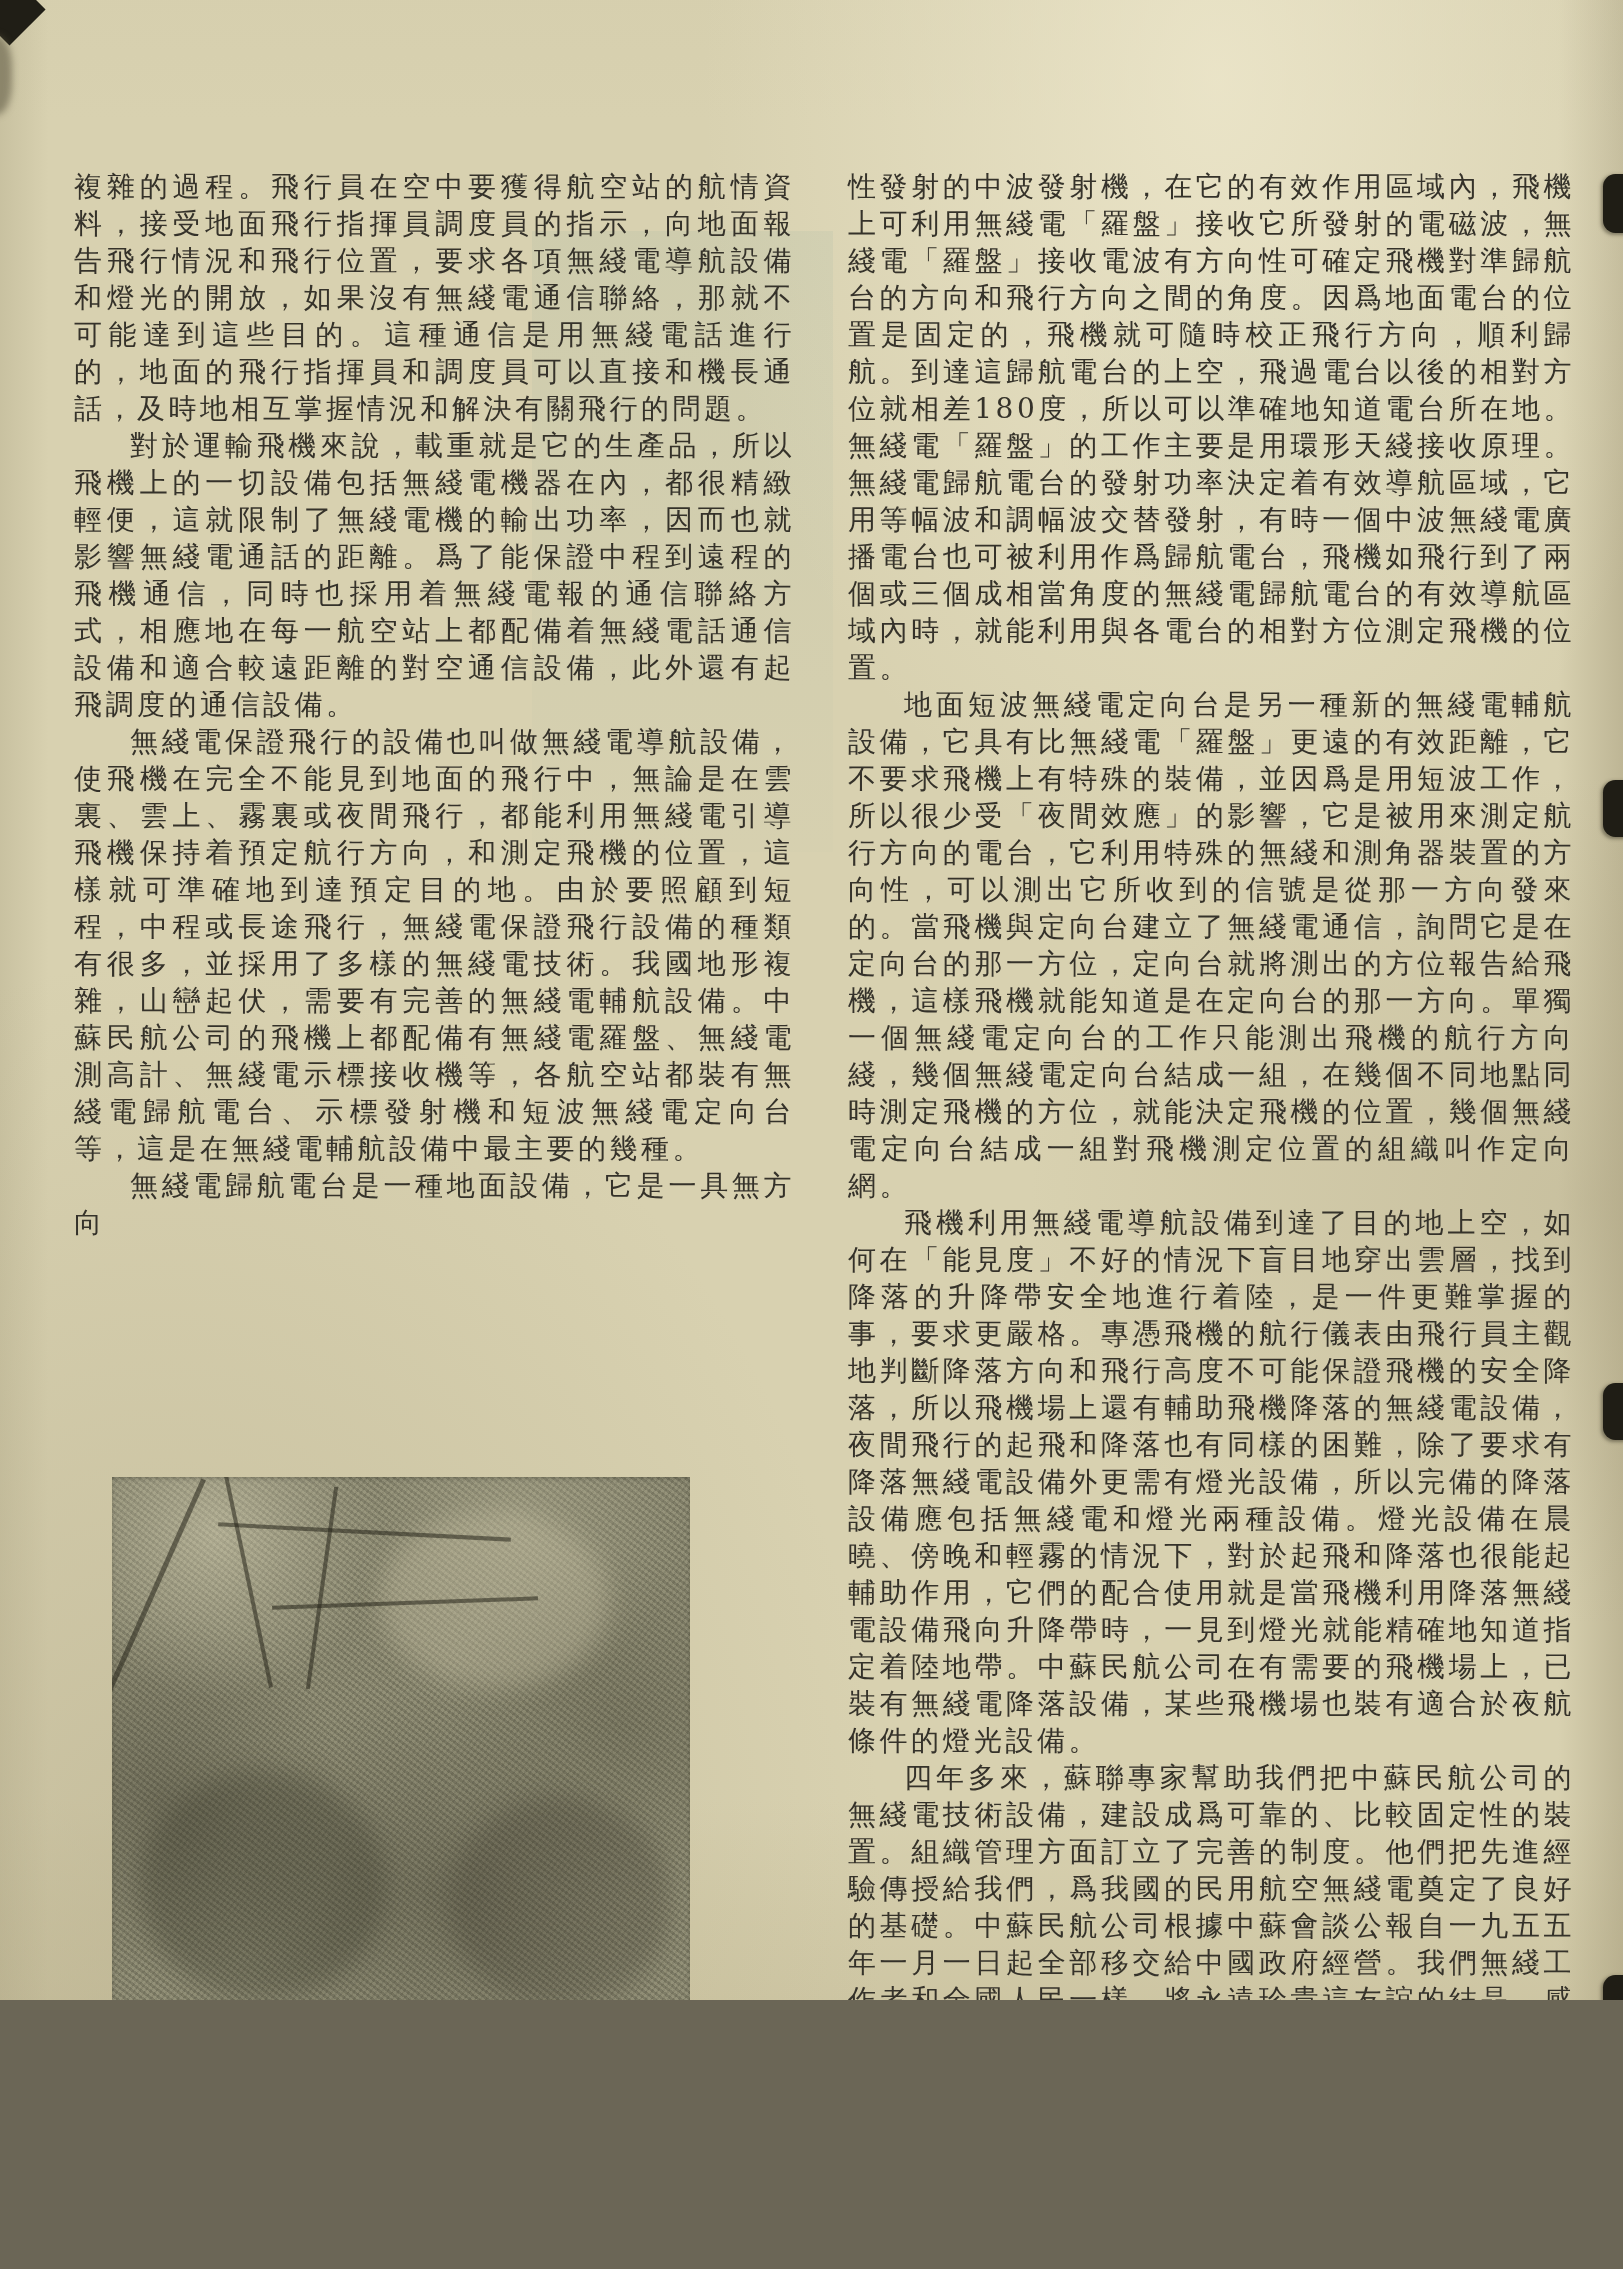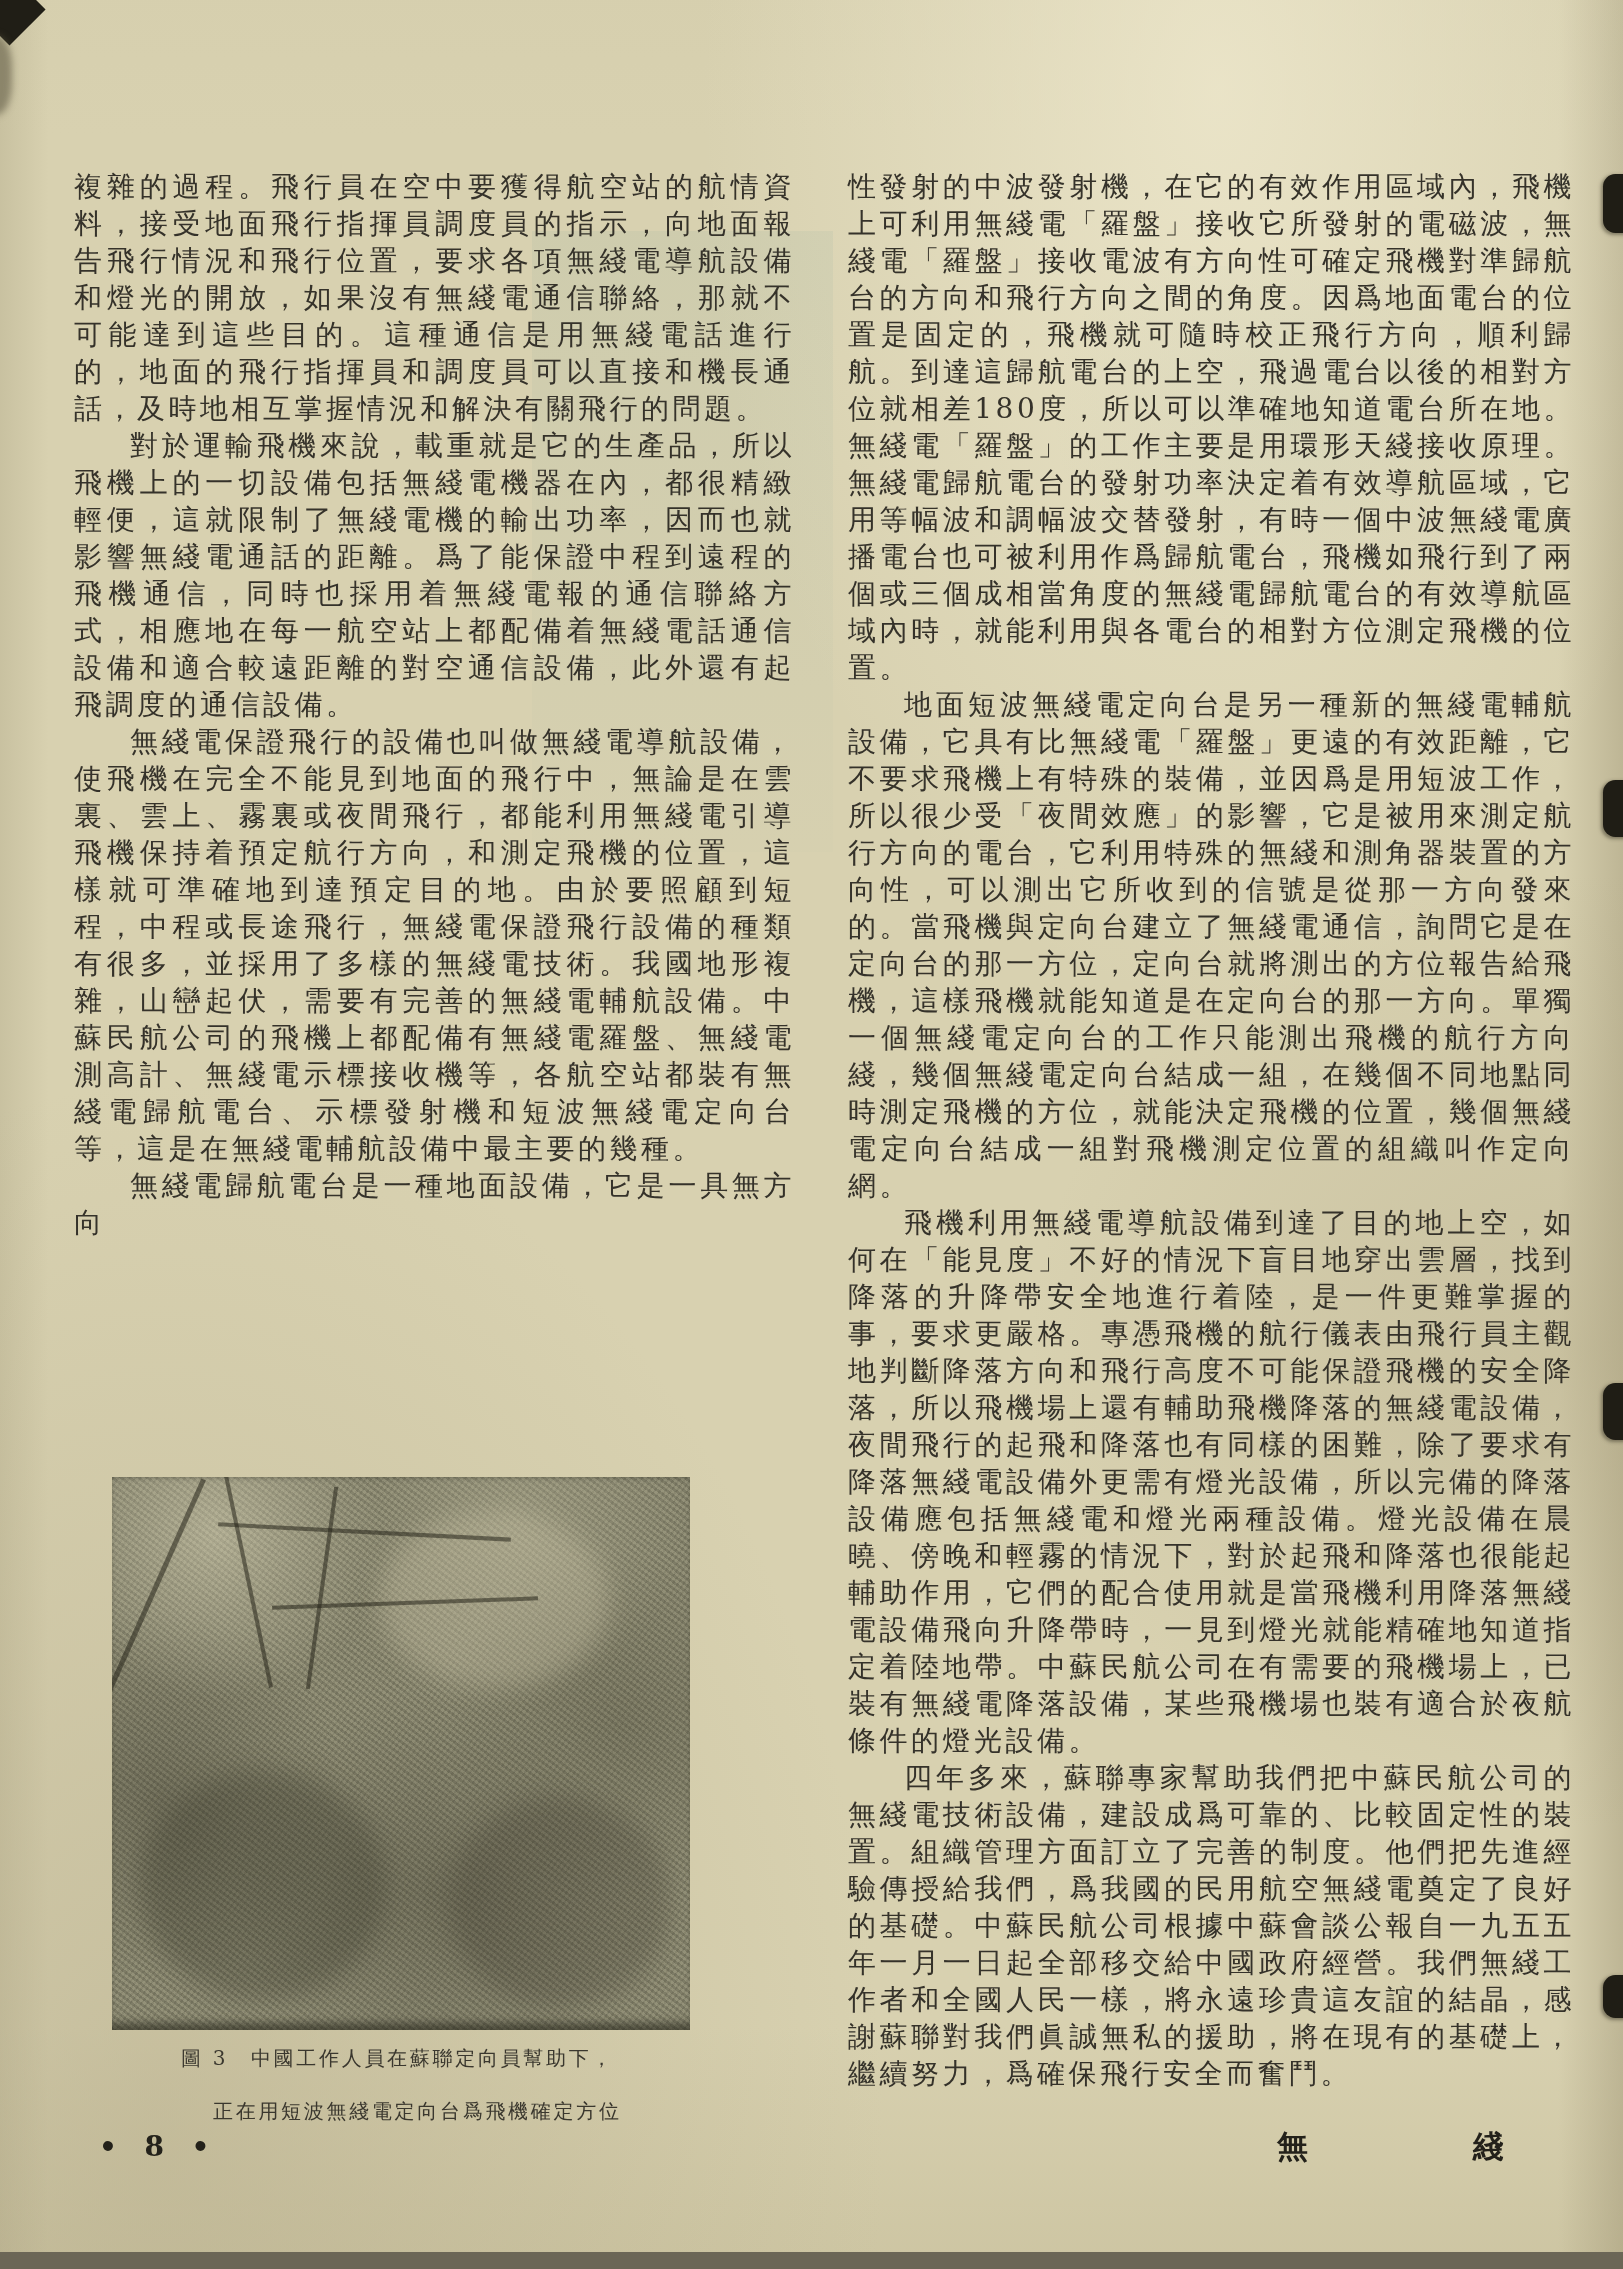--- a/index.html
+++ b/index.html
@@ -1,18 +1,18 @@
 <!DOCTYPE html>
 <html style="font-size:14px"><head>
 <meta charset="utf-8">
 <style>
   html,body{margin:0;padding:0;background:#6b6656;}
   #page{
     position:relative;
-    width:1623px;height:2252px;
+    width:1623px;height:2000px;
     margin:0 auto;
     background-color:#d8d1b0;
     background-image:
       radial-gradient(ellipse at 75% 4%, rgba(238,232,205,0.8) 0, rgba(238,232,205,0) 30%),
       radial-gradient(ellipse at 10% 95%, rgba(176,167,134,0.45) 0, rgba(176,167,134,0) 35%),
       radial-gradient(ellipse at 98% 60%, rgba(170,160,126,0.35) 0, rgba(170,160,126,0) 25%),
       linear-gradient(90deg, rgba(160,152,120,0.28) 0, rgba(160,152,120,0) 3%, rgba(160,152,120,0) 96%, rgba(150,140,108,0.4) 100%),
       linear-gradient(180deg, rgba(210,203,170,0.3) 0, rgba(210,203,170,0) 6%, rgba(205,197,160,0) 90%, rgba(190,181,144,0.4) 100%);
     overflow:hidden;
     font-family:"DejaVu Serif","Liberation Serif",serif;

